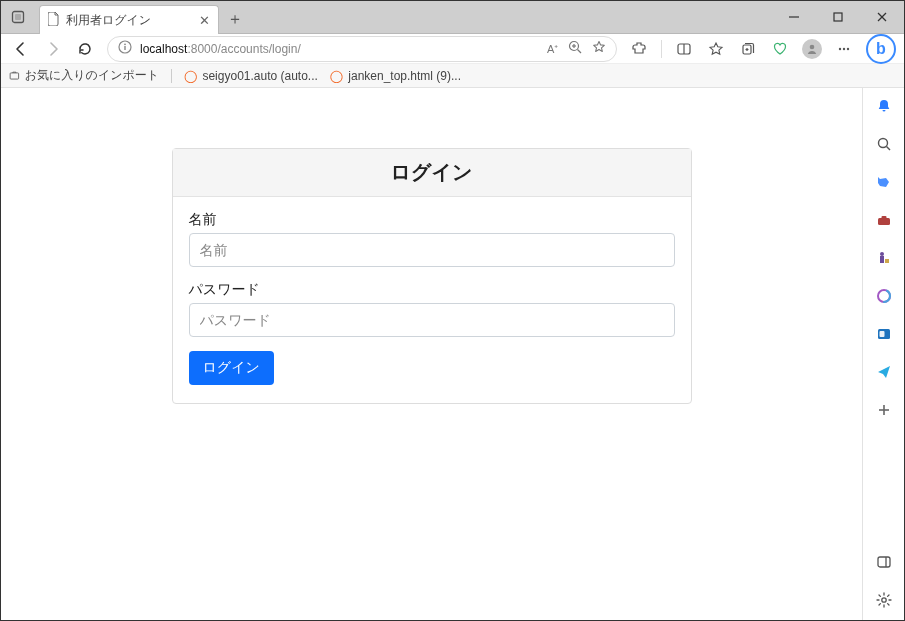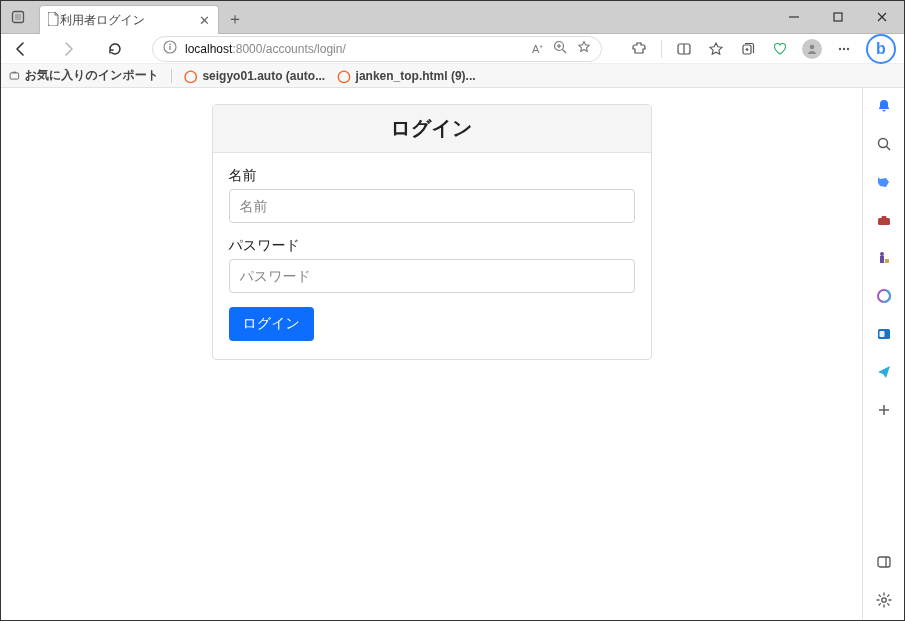--- a/index.html
+++ b/index.html
@@ -37,21 +37,21 @@
     min-width: 180px;
     background: #fff;
     border: 1px solid #bbb;
     border-bottom: none;
     border-radius: 4px 4px 0 0;
     display: flex;
     align-items: center;
     padding: 4px 8px;
     font-size: 12px;
     color: #444;
-    gap: 0;
+    gap: 6px;
     justify-content: space-between;
   }
   .tab .page-icon { font-size: 12px; color: #555; }
   .tab .tab-title { flex: 1; white-space: nowrap; overflow: hidden; text-overflow: ellipsis; }
   .tab .tab-close { font-size: 13px; color: #666; cursor: pointer; }
   .newtab-btn {
     width: 32px;
     display: flex;
     align-items: center;
     justify-content: center;
@@ -73,21 +73,21 @@
   }
   .win-btn svg { display: block; }
 
   
   .toolbar {
     height: 30px;
     background: #fff;
     display: flex;
     align-items: center;
     padding: 0 6px;
-    gap: 19px;
+    gap: 4px;
     border-bottom: 1px solid #eee;
   }
   .tb-btn {
     width: 28px;
     height: 26px;
     display: flex;
     align-items: center;
     justify-content: center;
     color: #555;
     border-radius: 4px;
@@ -129,21 +129,21 @@
     height: 24px;
     background:#f7f7f7;
     display:flex;
     align-items:center;
     padding: 0 8px;
     gap: 12px;
     font-size: 12px;
     color:#444;
     border-bottom:1px solid #e2e2e2;
   }
-  .bookbar .bk { display:flex; align-items:center; gap:5px; cursor:pointer; max-width:150px; white-space:nowrap; overflow:hidden; text-overflow:ellipsis;font-weight:bold; }
+  .bookbar .bk { display:flex; align-items:center; gap:5px; cursor:pointer; max-width:150px; white-space:nowrap; overflow:hidden; text-overflow:ellipsis; }
   .bookbar .bk .swirl { color:#f26522; font-size:12px; }
   .bookbar .sep { width:1px; height:14px; background:#ccc; }
 
   
   .content-shell {
     position: absolute;
     top: 87px; 
     left: 0;
     right: 0;
     bottom: 0;
@@ -163,22 +163,22 @@
     flex-direction:column;
     align-items:center;
     padding-top:6px;
     gap:14px;
   }
   .sidebar-spacer { flex:1; }
   .side-icon { width:24px; height:24px; display:flex; align-items:center; justify-content:center; font-size:16px; color:#666; }
 
   
   .card {
-    width: 440px;
-    margin: 16px auto 0;
+    width: 520px;
+    margin: 60px auto 0;
     border:1px solid #ddd;
     border-radius:4px;
     background:#fff;
   }
   .card-header {
     background:#f5f5f5;
     border-bottom:1px solid #e3e3e3;
     text-align:center;
     padding: 10px 12px;
     font-size: 20px;

